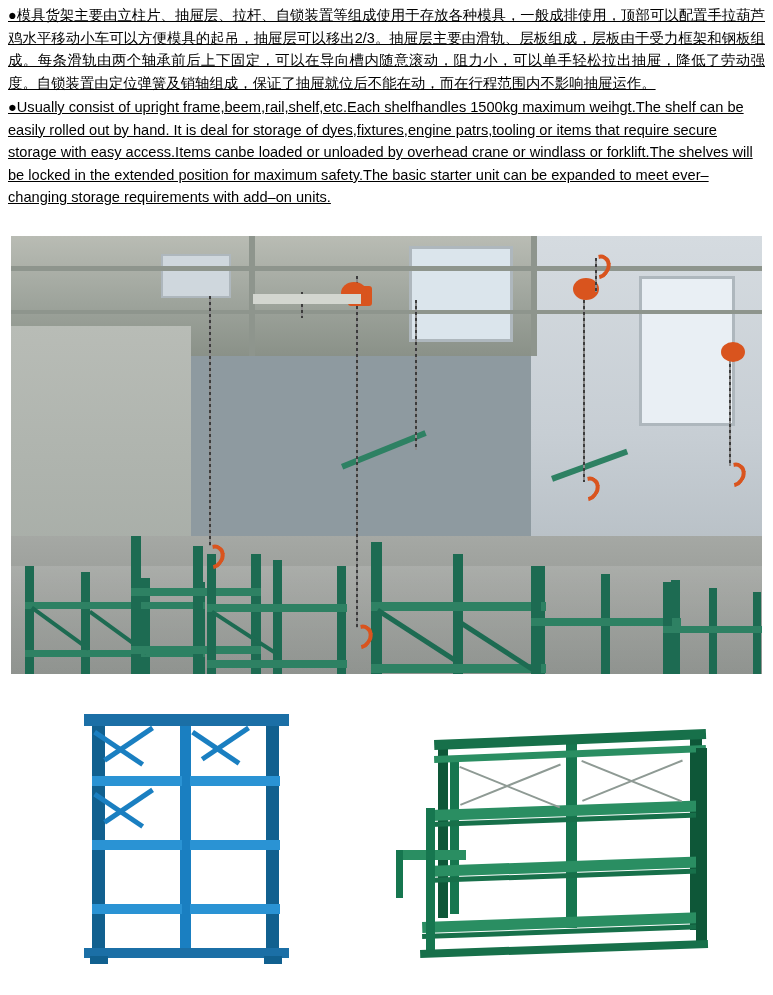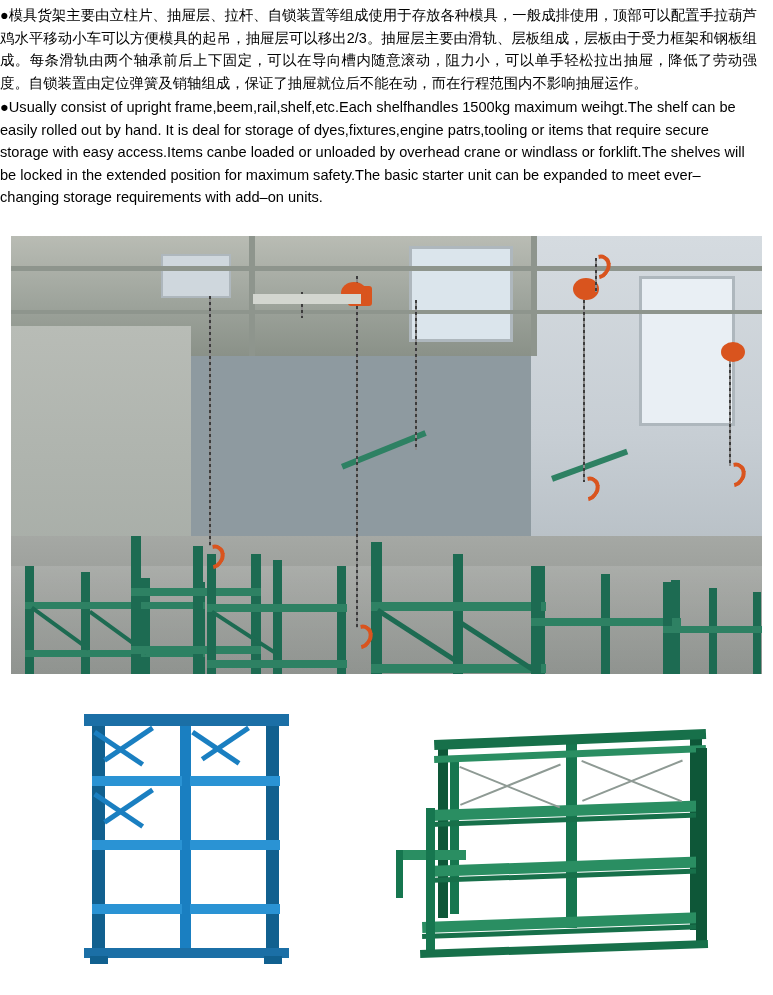--- a/index.html
+++ b/index.html
@@ -17,23 +17,24 @@
   .page {
     position: relative;
     width: 773px;
     height: 995px;
     background: #ffffff;
   }
 
   
   .text-block {
     position: absolute;
-    left: 0;
+    left: 8px;
     top: 4px;
     width: 757px;
+    text-decoration: underline;
   }
   .para-cn {
     font-size: 14.4px;
     line-height: 22.5px;
     text-align: justify;
     letter-spacing: 0px;
     margin: 0;
     color: #000;
   }
   .para-en {

